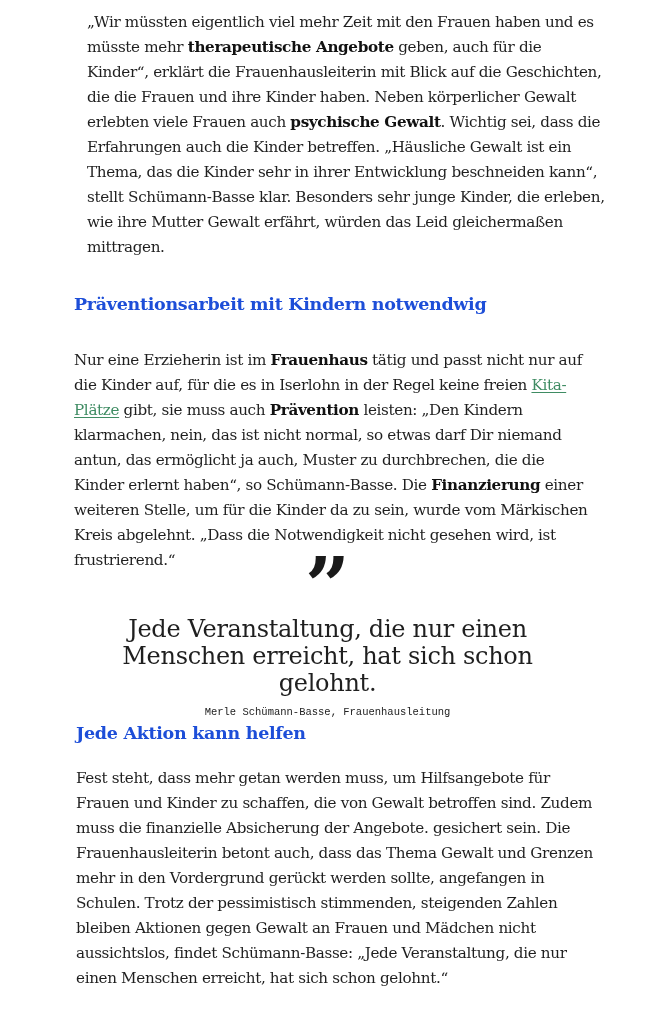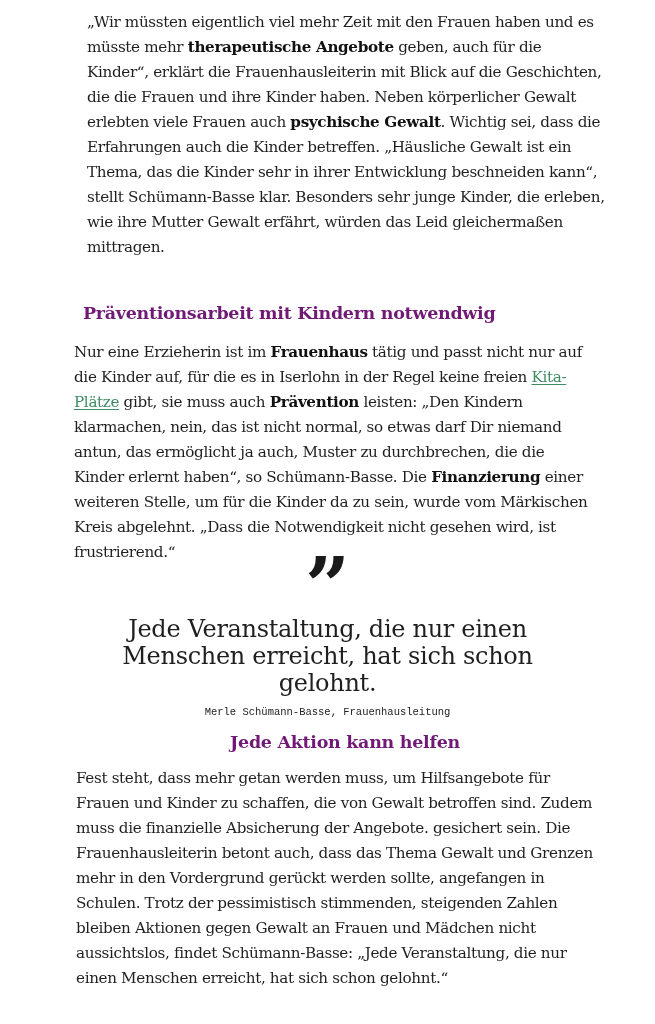--- a/index.html
+++ b/index.html
@@ -6,22 +6,22 @@
   body { width: 655px; height: 1024px; overflow: hidden; position: relative; }
   .article { position: absolute; left: 74px; top: 10px; width: 520px; color: #1a1a1a; }
   p.body {
     font-family: "DejaVu Serif", "Liberation Serif", serif;
     font-size: 15.2px; line-height: 25px; margin: 0; letter-spacing: -0.35px;
     color: #1f1f1f;
   }
   p.body b { font-weight: bold; color: #111; }
   h2.sub {
     font-family: "DejaVu Serif", "Liberation Serif", serif;
-    font-weight: bold; font-size: 17.5px; line-height: 24px; margin: 9px;
-    letter-spacing: -0.3px; color: #701a75;
+    font-weight: bold; font-size: 17.5px; line-height: 24px; margin: 0;
+    letter-spacing: -0.3px; color: #1d4ed8;
   }
   a.link { color: #3f8c63; text-decoration: underline; text-underline-offset: 2px; }
   .quote-block { position: absolute; left: 0; width: 655px; text-align: center; }
   .quote-mark {
     font-family: "DejaVu Serif", "Liberation Serif", serif; font-weight: bold;
     font-size: 78px; line-height: 60px; height: 44px; overflow: hidden; color: #1a1a1a;
   }
   .quote-text {
     font-family: "DejaVu Serif", "Liberation Serif", serif; font-size: 24px;
     line-height: 27px; color: #1f1f1f; width: 430px; margin: 0 auto; letter-spacing: -0.3px;
@@ -33,27 +33,27 @@
 </head>
 <body>
 
 <div class="article">
   <p class="body" style="position:absolute;top:0;left:13px;width:520px;">
     <span>„Wir müssten eigentlich viel mehr Zeit mit den Frauen haben und es müsste mehr </span><b>therapeutische Angebote</b><span> geben, auch für die Kinder“, erklärt die Frauenhausleiterin mit Blick auf die Geschichten, die die Frauen und ihre Kinder haben. Neben körperlicher Gewalt erlebten viele Frauen auch </span><b>psychische Gewalt</b><span>. Wichtig sei, dass die Erfahrungen auch die Kinder betreffen. „Häusliche Gewalt ist ein Thema, das die Kinder sehr in ihrer Entwicklung beschneiden kann“, stellt Schümann-Basse klar. Besonders sehr junge Kinder, die erleben, wie ihre Mutter Gewalt erfährt, würden das Leid gleichermaßen mittragen.</span>
   </p>
 
   <h2 class="sub" style="position:absolute;top:282px;left:0;width:520px;">Präventionsarbeit mit Kindern notwendwig</h2>
 
-  <p class="body" style="position:absolute;top:330px;left:0;width:520px;">
+  <p class="body" style="position:absolute;top:338px;left:0;width:520px;">
     <span>Nur eine Erzieherin ist im </span><b>Frauenhaus</b><span> tätig und passt nicht nur auf die Kinder auf, für die es in Iserlohn in der Regel keine freien </span><a class="link" href="#">Kita-Plätze</a><span> gibt, sie muss auch </span><b>Prävention</b><span> leisten: „Den Kindern klarmachen, nein, das ist nicht normal, so etwas darf Dir niemand antun, das ermöglicht ja auch, Muster zu durchbrechen, die die Kinder erlernt haben“, so Schümann-Basse. Die </span><b>Finanzierung</b><span> einer weiteren Stelle, um für die Kinder da zu sein, wurde vom Märkischen Kreis abgelehnt. „Dass die Notwendigkeit nicht gesehen wird, ist frustrierend.“</span>
   </p>
 </div>
 
 <div class="quote-block" style="top:556px;">
   <div class="quote-mark">”</div>
   <div class="quote-text" style="margin-top:16px;">Jede Veranstaltung, die nur einen Menschen erreicht, hat sich schon gelohnt.</div>
   <div class="quote-source">Merle Schümann-Basse, Frauenhausleitung</div>
 </div>
 
 <div class="article" style="top:0;">
-  <h2 class="sub" style="position:absolute;top:721px;left:2px;width:520px;text-align:center;">Jede Aktion kann helfen</h2>
+  <h2 class="sub" style="position:absolute;top:721px;left:2px;width:520px;">Jede Aktion kann helfen</h2>
   <p class="body" style="position:absolute;top:766px;left:2px;width:520px;">Fest steht, dass mehr getan werden muss, um Hilfsangebote für Frauen und Kinder zu schaffen, die von Gewalt betroffen sind. Zudem muss die finanzielle Absicherung der Angebote. gesichert sein. Die Frauenhausleiterin betont auch, dass das Thema Gewalt und Grenzen mehr in den Vordergrund gerückt werden sollte, angefangen in Schulen. Trotz der pessimistisch stimmenden, steigenden Zahlen bleiben Aktionen gegen Gewalt an Frauen und Mädchen nicht aussichtslos, findet Schümann-Basse: „Jede Veranstaltung, die nur einen Menschen erreicht, hat sich schon gelohnt.“</p>
 </div>
 
 </body></html>

